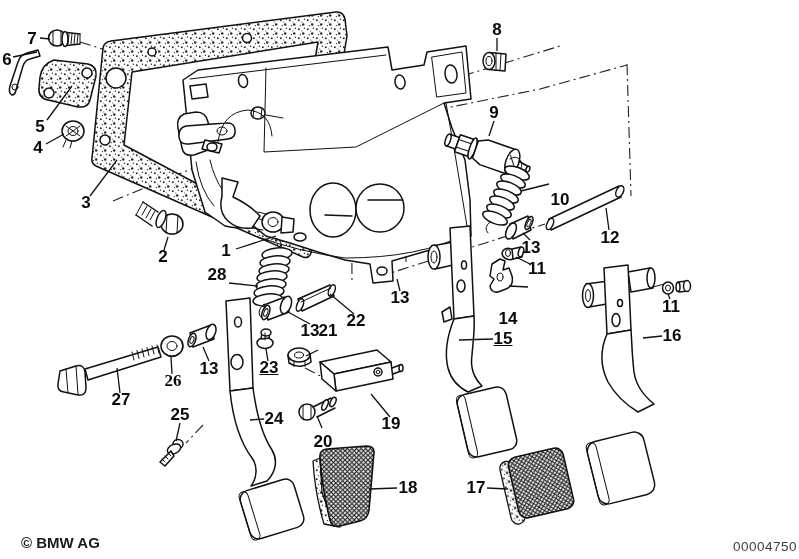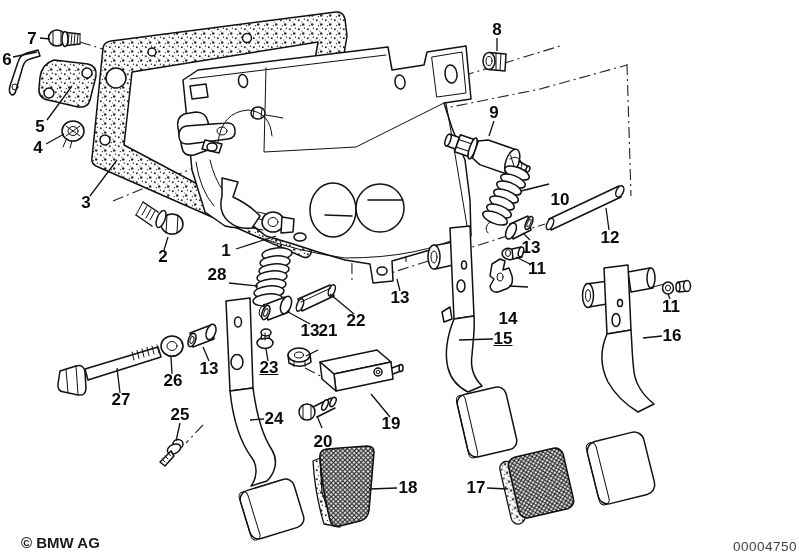--- a/index.html
+++ b/index.html
@@ -404,21 +404,21 @@
       <div class="callout" style="left: 672px; top: 336px;">16</div>
       <div class="callout" style="left: 476px; top: 488px;">17</div>
       <div class="callout" style="left: 408px; top: 488px;">18</div>
       <div class="callout" style="left: 391px; top: 424px;">19</div>
       <div class="callout" style="left: 323px; top: 435px; margin-top: 7px;">20</div>
       <div class="callout" style="left: 328px; top: 331px;">21</div>
       <div class="callout" style="left: 356px; top: 321px;">22</div>
       <div class="callout" style="left: 269px; top: 368px; text-decoration: underline;">23</div>
       <div class="callout" style="left: 274px; top: 419px;">24</div>
       <div class="callout" style="left: 180px; top: 415px;">25</div>
-      <div class="callout" style="left: 173px; top: 381px;">26</div>
+      <div class="callout" style="left: 173px; top: 381px; font-family: Liberation Serif, serif;">26</div>
       <div class="callout" style="left: 121px; top: 400px;">27</div>
       <div class="callout" style="left: 217px; top: 275px;">28</div>
     </div>
 
 <div class="copyright">© BMW AG</div>
 <div class="imgnum">00004750</div>
 
 </div>
 
 </body></html>

